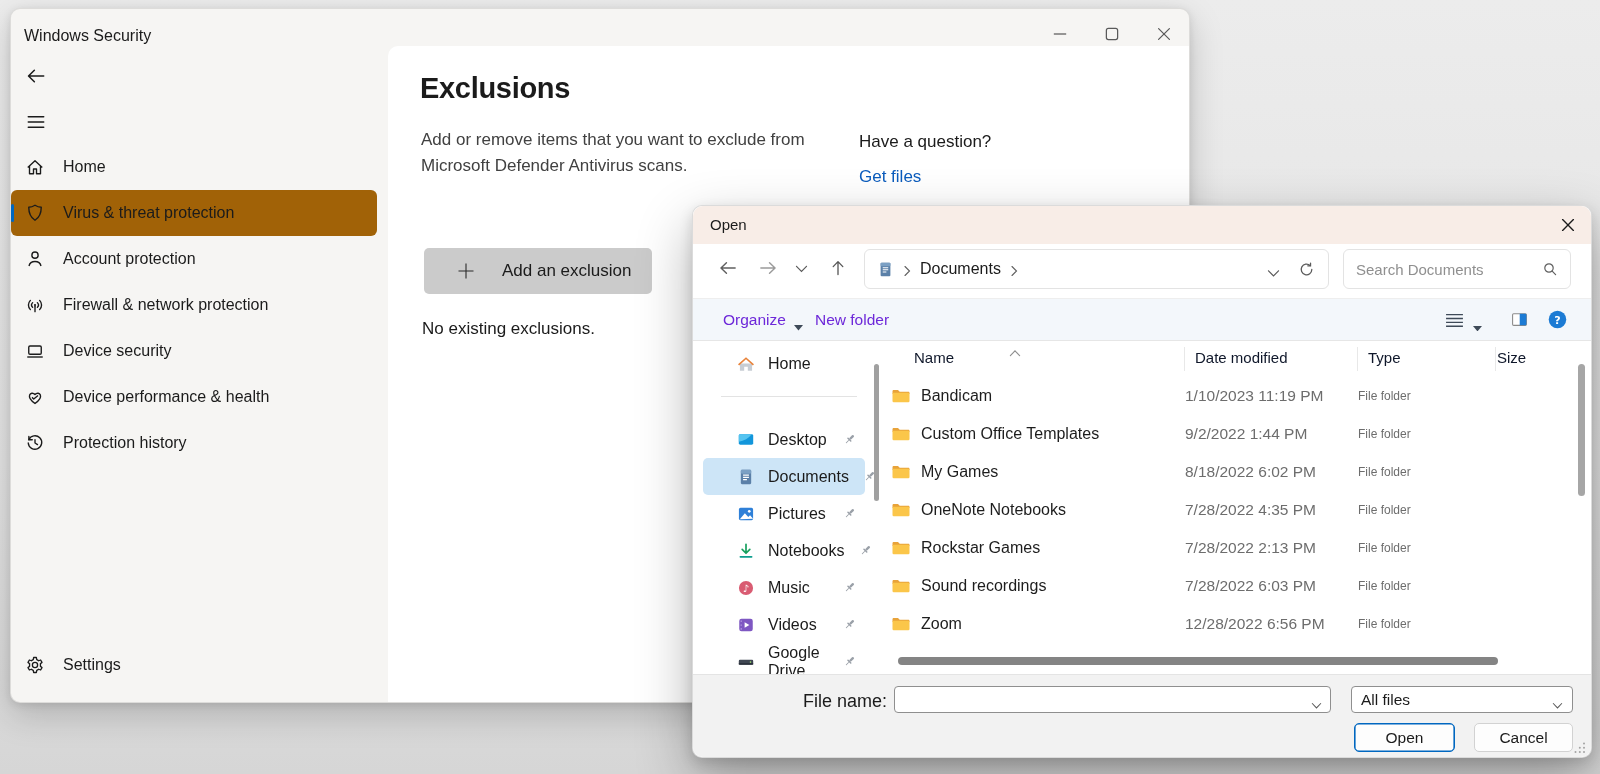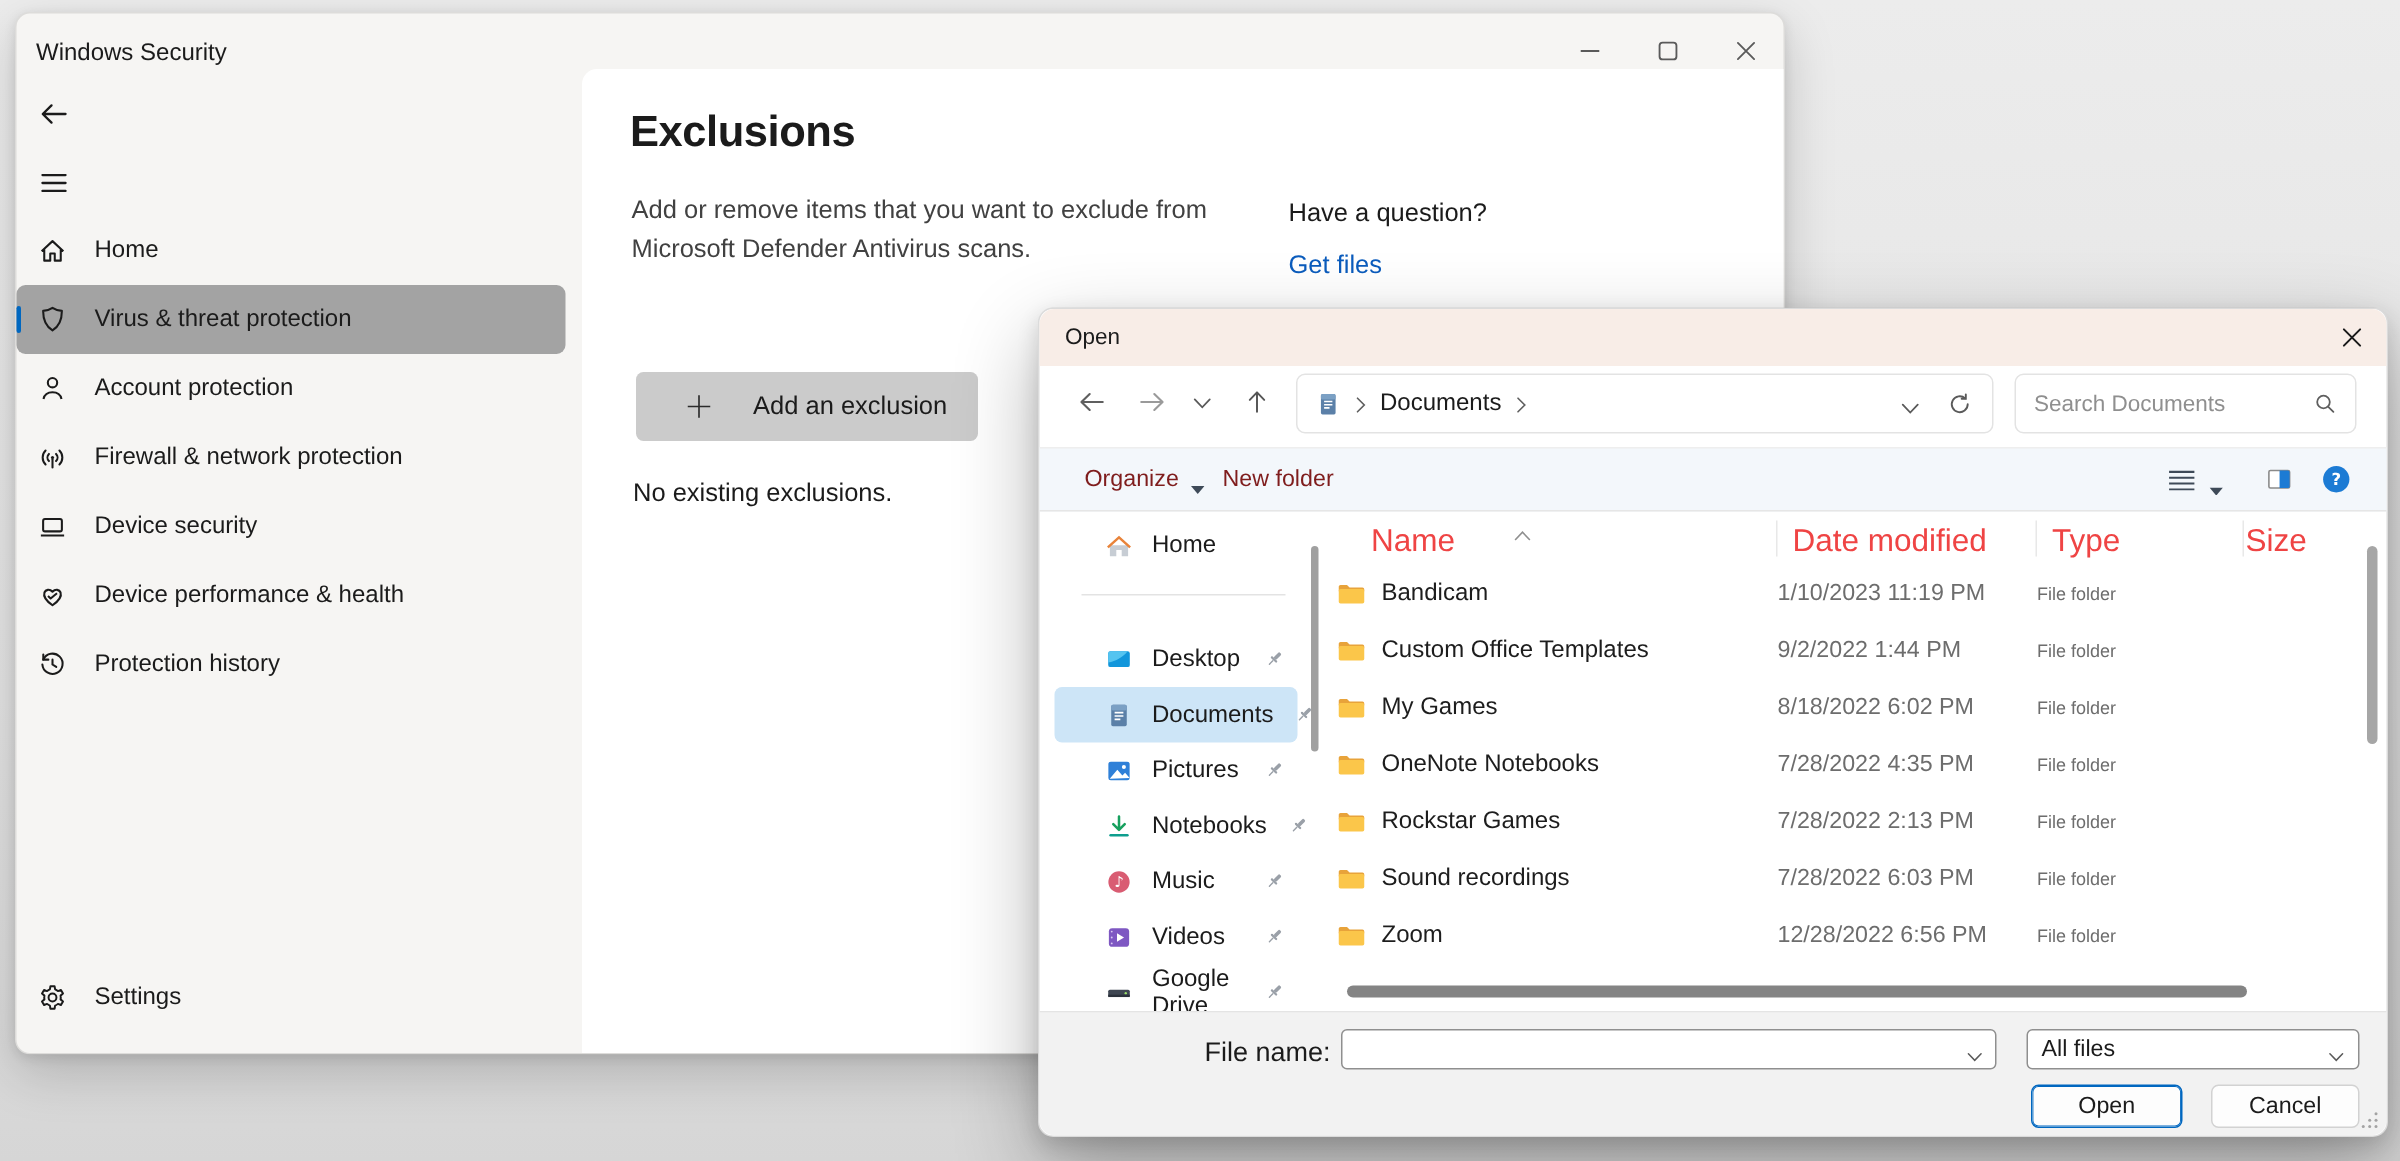--- a/index.html
+++ b/index.html
@@ -24,21 +24,21 @@
   .icbtn { cursor:default; }
   .back-btn { position:absolute; left:14px; top:56px; width:22px; height:22px; }
   .menu-btn { position:absolute; left:14px; top:102px; width:22px; height:22px; }
 
   .sec-nav { position:absolute; left:0; top:135px; width:366px; }
   .sec-item {
     position:relative; display:flex; align-items:center; gap:18px;
     height:46px; padding-left:14px; font-size:16px; color:#1b1b1b;
   }
   .sec-item .ic { width:20px; height:20px; flex:none; }
-  .sec-item.selected { background:#a3a3a3; border-radius:6px; }
+  .sec-item.selected { background:#a16207; border-radius:6px; }
   .sec-item.selected::before {
     content:""; position:absolute; left:0; top:14px; width:3px; height:18px;
     background:#0067c0; border-radius:2px;
   }
   .settings { position:absolute; left:0; top:633px; width:366px; }
 
   .card {
     position:absolute; left:377px; top:37px; right:0; bottom:0;
     background:#ffffff; border-radius:10px 0 10px 0;
   }
@@ -84,21 +84,21 @@
     display:flex; align-items:center; padding:0 12px;
   }
   .search input { flex:1; border:none; outline:none; font-size:15px; font-family:inherit; color:#8b5cf6; background:transparent; min-width:0; }
   .search input::placeholder { color:#8f8f8f; }
   .search .sic { width:16px; height:16px; flex:none; }
 
   .tbar {
     position:absolute; left:0; top:92px; right:0; height:43px;
     background:#f3f7fb; border-top:1px solid #eeeeee; border-bottom:1px solid #e6e6e6;
   }
-  .tb-item { position:absolute; top:0; height:41px; display:flex; align-items:center; gap:8px; font-size:15.5px; color:#7f1d1d; }
+  .tb-item { position:absolute; top:0; height:41px; display:flex; align-items:center; gap:8px; font-size:15.5px; color:#6d28d9; }
   .organize { left:30px; } .newfolder { left:122px; }
   .tb-item .dd { width:9px; height:6px; }
   .view-btn { position:absolute; left:752px; top:12px; display:flex; align-items:center; gap:9px; height:18px; }
   .view-btn .lines { width:19px; height:15px; }
   .view-btn .dd { width:9px; height:6px; }
   .ppane { position:absolute; left:818px; top:12px; width:17px; height:17px; }
   .helpc { position:absolute; left:855px; top:11px; width:19px; height:19px; }
 
   
   .places { position:absolute; left:10px; top:142px; width:162px; }
@@ -108,21 +108,21 @@
   }
   .place .ic { width:18px; height:18px; flex:none; }
   .place .pin { margin-left:auto; width:15px; height:15px; flex:none; }
   .place.selected { background:#cde5f7; }
   .place.home-row { height:32px; }
   .side-sep { border-top:1px solid #e3e3e3; margin:16px 8px 24px 18px; }
   .side-sb { position:absolute; left:181px; top:158px; width:5px; height:137px; background:#a0a0a0; border-radius:3px; }
 
   
   .flist { position:absolute; left:190px; top:135px; width:663px; height:315px; font-size:16px; }
-  .fhead { position:absolute; left:0; right:0; top:4px; height:26px; color:#ef4444; font-size:21px; }
+  .fhead { position:absolute; left:0; right:0; top:4px; height:26px; color:#0f172a; font-size:15px; }
   .fhead .col { position:absolute; top:4px; }
   .col-name { left:31px; } .col-date { left:312px; } .col-type { left:485px; } .col-size { left:614px; }
   .hdiv { position:absolute; top:2px; width:1px; height:24px; background:#e8e8e8; }
   .hd1 { left:301px; } .hd2 { left:474px; } .hd3 { left:612px; }
   .sortcaret { position:absolute; left:126px; top:-2px; width:12px; height:8px; }
   .frows { position:absolute; left:0; right:0; top:36px; }
   .frow { display:flex; align-items:center; height:38px; }
   .frow .fic { width:20px; height:16px; margin-left:8px; flex:none; }
   .fname { margin-left:10px; width:264px; color:#1d1d1d; white-space:nowrap; overflow:hidden; }
   .fdate { width:173px; color:#6d6d6d; font-size:15.5px; }

